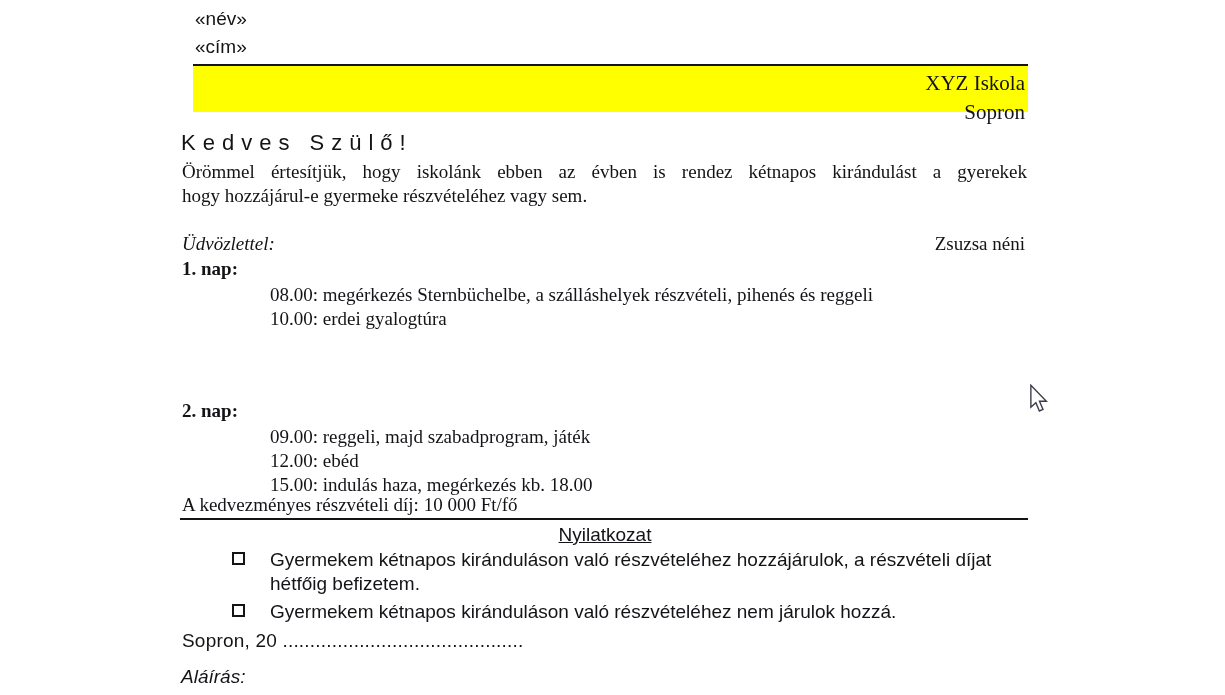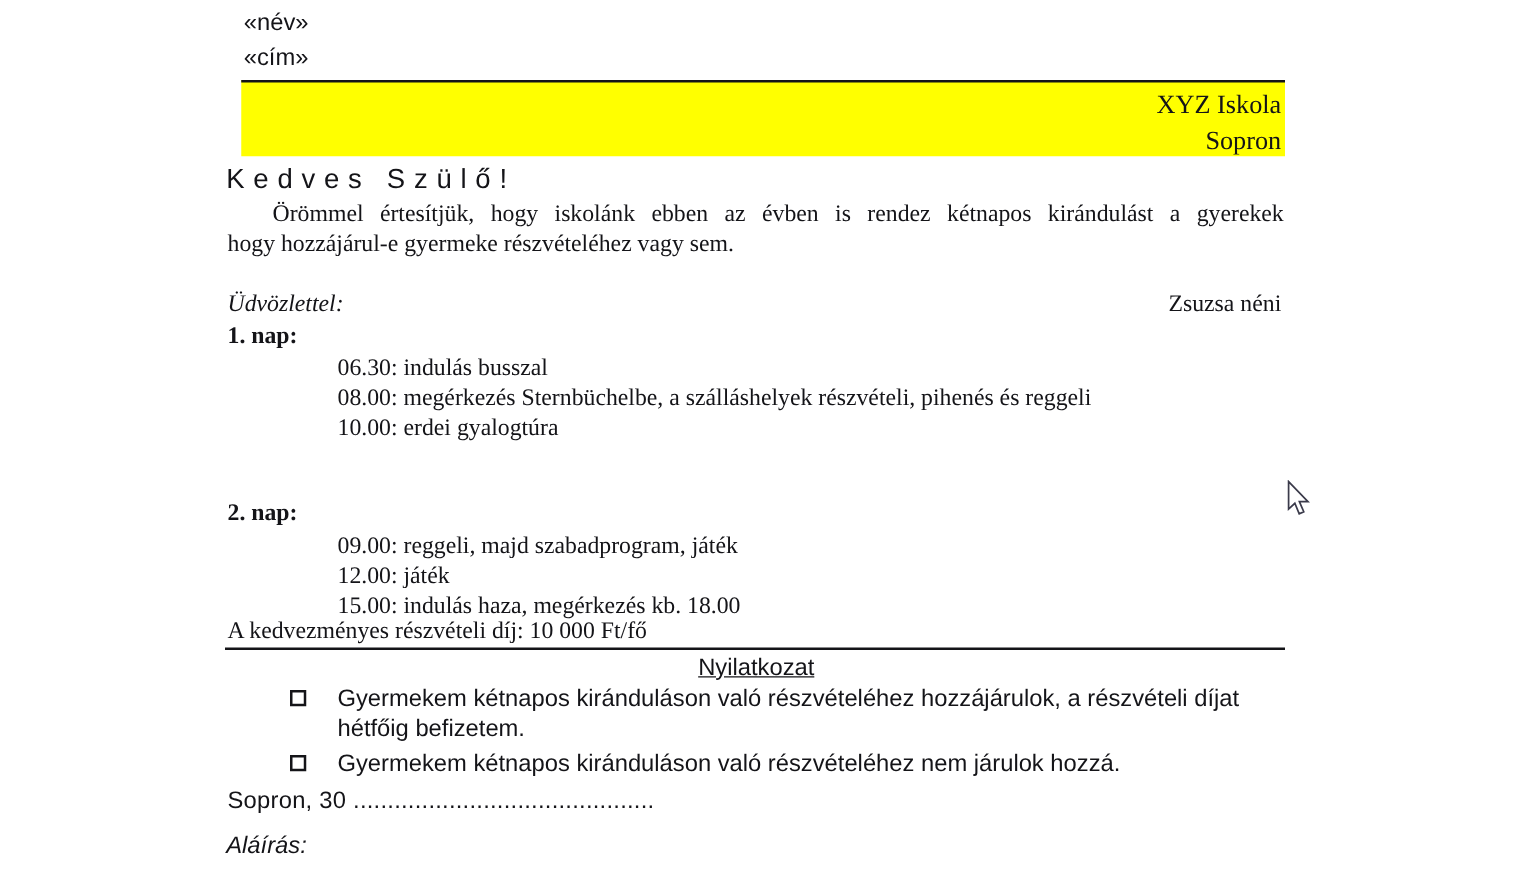--- a/index.html
+++ b/index.html
@@ -11,31 +11,31 @@
     color:#141418;
     font-family:"Liberation Serif", serif;
   }
   .abs{position:absolute;}
   .sans{font-family:Liberation Sans, sans-serif;}
   .serif{font-family:"Liberation Serif", serif;}
   .mono{font-family:Liberation Sans, sans-serif;}
 
   .addr{left:195px;top:5px;font-size:19px;line-height:28px;}
   .band{
-    left:193px;top:64px;width:835px;height:61px;
+    left:193px;top:64px;width:835px;height:48px;
     box-sizing:border-box;
     border-top:2px solid #141418;
     background:#ffff00;
     text-align:right;
     padding:3px 3px 0 0;
     font-size:21px;line-height:29px;
   }
   .salutation{left:181px;top:130px;font-size:22px;letter-spacing:7px;}
   .intro{left:182px;top:160px;width:845px;font-size:19px;line-height:24px;}
-  .intro .jline{text-align:justify;text-align-last:justify;margin-left:36px;}
+  .intro .jline{text-align:justify;text-align-last:justify;}
   .closing{left:182px;top:233px;width:843px;display:flex;justify-content:space-between;font-size:19px;gap:28px;}
   .closing .regards{font-style:italic;}
 
   .daytitle{font-size:19px;font-weight:bold;}
   .day1-title{left:182px;top:258px;}
   .day2-title{left:182px;top:400px;}
   .daylist{left:270px;font-size:19px;line-height:24px;white-space:nowrap;}
   .day1-list{top:283px;}
   .day2-list{top:425px;}
 
@@ -76,48 +76,47 @@
   <div>hogy hozzájárul-e gyermeke részvételéhez vagy sem.</div>
 </div>
 
 <div class="abs closing serif">
   <span class="regards">Üdvözlettel:</span>
   <span>Zsuzsa néni</span>
 </div>
 
 <div class="abs daytitle day1-title serif">1. nap:</div>
 <div class="abs daylist day1-list serif">
-  <div>06.30: indulás busszal</div>
   <div>08.00: megérkezés Sternbüchelbe, a szálláshelyek részvételi, pihenés és reggeli</div>
   <div>10.00: erdei gyalogtúra</div>
 </div>
 
 <div class="abs daytitle day2-title serif">2. nap:</div>
 <div class="abs daylist day2-list serif">
   <div>09.00: reggeli, majd szabadprogram, játék</div>
-  <div>12.00: játék</div>
+  <div>12.00: ebéd</div>
   <div>15.00: indulás haza, megérkezés kb. 18.00</div>
 </div>
 
 <div class="abs price serif">A kedvezményes részvételi díj: 10 000 Ft/fő</div>
 
 <div class="abs divider"></div>
 
 <div class="abs decl-title sans">Nyilatkozat</div>
 
 <div class="abs options">
   <div class="option">
     <span class="box"></span>
     <span class="txt sans">Gyermekem kétnapos kiránduláson való részvételéhez hozzájárulok, a részvételi díjat hétfőig befizetem.</span>
   </div>
   <div class="option">
     <span class="box"></span>
     <span class="txt sans">Gyermekem kétnapos kiránduláson való részvételéhez nem járulok hozzá.</span>
   </div>
 </div>
 
-<div class="abs dateline sans">Sopron, 30 ............................................</div>
+<div class="abs dateline sans">Sopron, 20 ............................................</div>
 
 <div class="abs signature sans">Aláírás:</div>
 
 <svg class="abs cursor" viewBox="0 0 16 24">
   <path d="M1.5 1 L1.5 18.6 L5.5 14.9 L8.3 21.6 L11.2 20.3 L8.4 13.8 L13.9 13.8 Z" fill="#ffffff" stroke="#3b3b4b" stroke-width="1.1" stroke-linejoin="miter"></path>
 </svg>
 
 </body></html>

